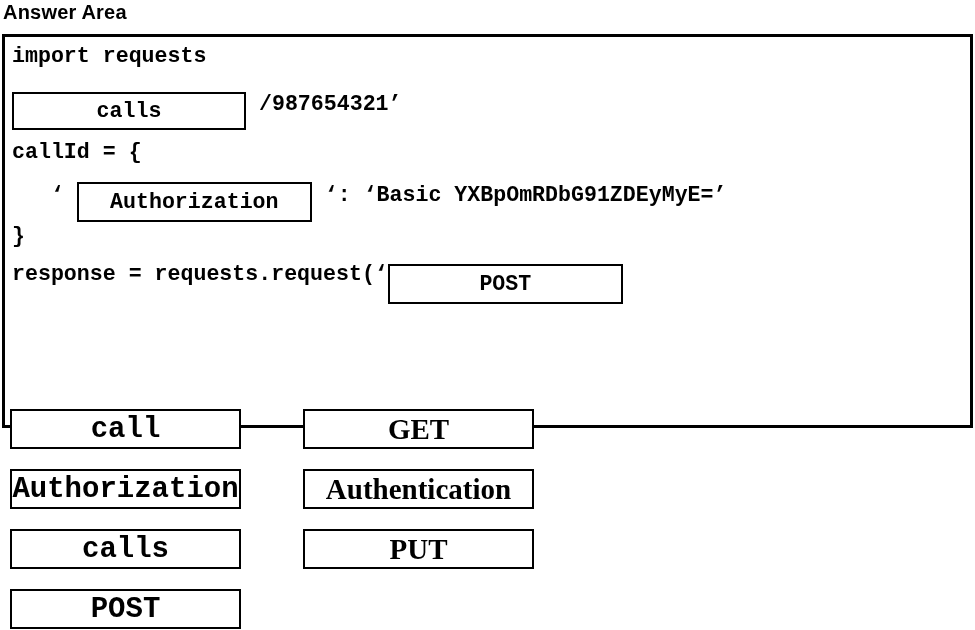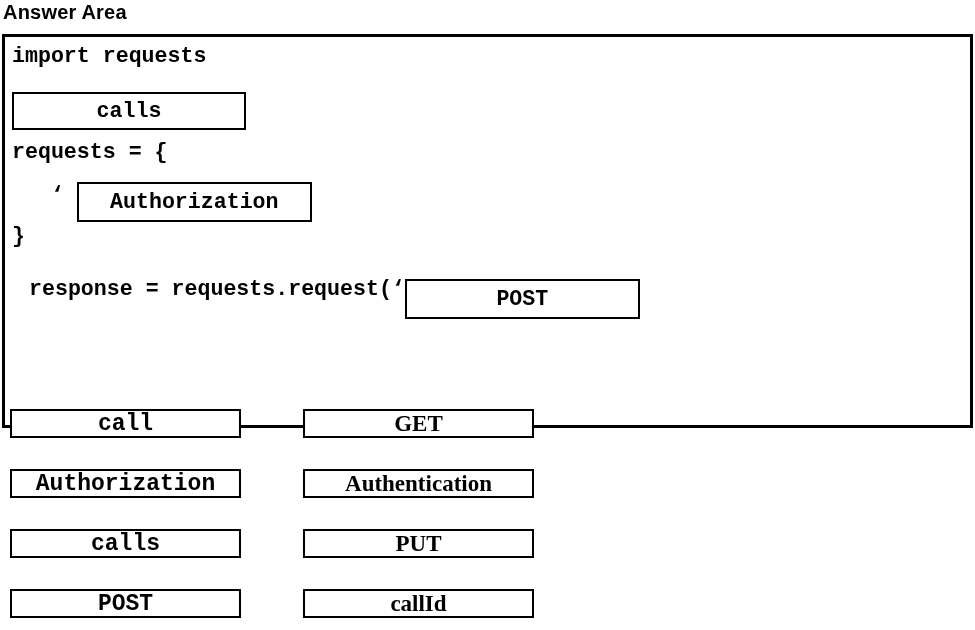--- a/index.html
+++ b/index.html
@@ -31,24 +31,24 @@
     display:inline-flex; align-items:center; justify-content:center;
     border:2px solid #000; background:#fff;
     position:relative; flex:0 0 auto;
     font-weight:bold; font-size:21.6px;
     white-space:nowrap;
   }
   .blank.b-calls { width:234px; height:38px; top:7px; }
   .blank.b-auth  { width:235px; height:40px; top:7px; }
   .blank.b-post  { width:235px; height:40px; top:10px; }
   .option {
-    position:absolute; width:231px; height:29px;
+    position:absolute; width:231px; height:40px;
     border:2px solid #000; background:#fff;
     display:flex; align-items:center; justify-content:center;
-    font-weight:bold; font-size:23px; white-space:pre;
+    font-weight:bold; font-size:29px; white-space:pre;
     color:#000;
   }
   .col-left  { left:10px; }
   .col-right { left:303px;font-family:Liberation Serif, serif; }
   .row-1 { top:409px; }
   .row-2 { top:469px; }
   .row-3 { top:529px; }
   .row-4 { top:589px; }
 </style>
 </head>
@@ -60,49 +60,48 @@
 
   <div class="codebox">
 
     <div class="code-line" style="top:-1px;">
       <span>import requests</span>
     </div>
 
     <div class="code-line" style="top:47px;">
       <span class="blank b-calls">
           <span>calls</span>
-        </span>
+        </span><span> /987654321’</span>
     </div>
 
     <div class="code-line" style="top:95px;">
-      <span>requests = {</span>
+      <span>callId = {</span>
     </div>
 
     <div class="code-line" style="top:138px;">
       <span>   ‘ </span><span class="blank b-auth">
           <span>Authorization</span>
-        </span>
+        </span><span> ‘: ‘Basic YXBpOmRDbG91ZDEyMyE=’</span>
     </div>
 
     <div class="code-line" style="top:179px;">
       <span>}</span>
     </div>
 
-    <div class="code-line" style="top:232px;margin-left:17px;">
+    <div class="code-line" style="top:217px;">
       <span>response = requests.request(‘</span><span class="blank b-post">
           <span>POST</span>
         </span>
     </div>
 
 
   </div>
 
   <div class="option col-left row-1"><span>call</span></div>
   <div class="option col-left row-2"><span>Authorization</span></div>
   <div class="option col-left row-3"><span>calls</span></div>
   <div class="option col-left row-4"><span>POST</span></div>
 
   <div class="option col-right row-1"><span>GET</span></div>
   <div class="option col-right row-2"><span>Authentication</span></div>
   <div class="option col-right row-3"><span>PUT</span></div>
-  <div class="option col-right row-4"><span>callId</span></div>
 
 </div>
 
 </body></html>

